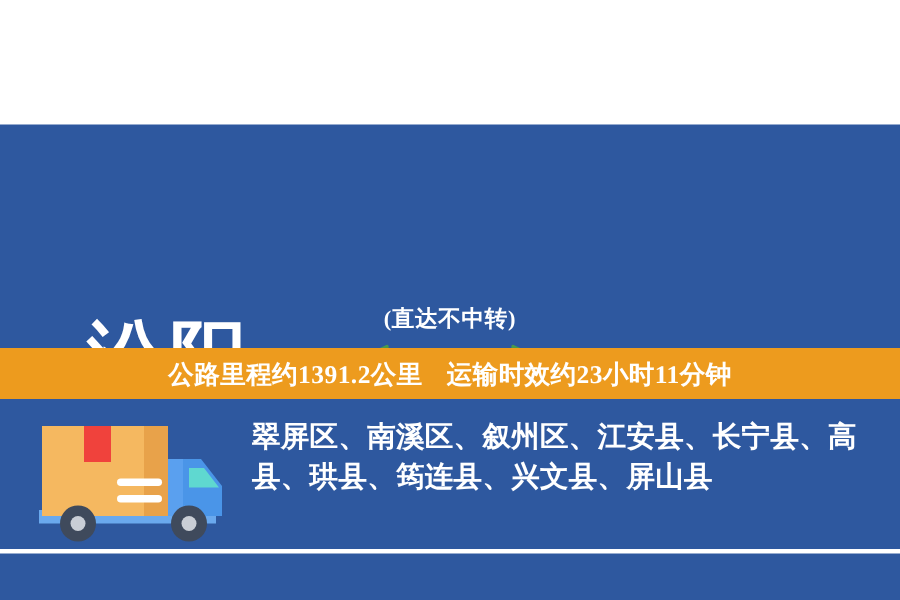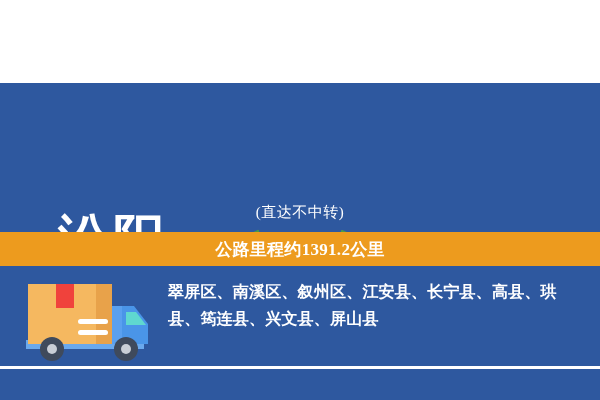--- a/index.html
+++ b/index.html
@@ -139,21 +139,21 @@
   .city-origin { left: 58px; }
   .city-dest   { left: 388px; }
 
   .route-note {
     position: absolute;
     left: 0;
     top: 120px;
     width: 600px;
     text-align: center;
     font-size: 15px;
-    font-weight: normal;
+    font-weight: bold;
     color: #ffffff;
     font-family: "Liberation Serif", "DejaVu Serif", serif;
     letter-spacing: 0.5px;
   }
   .route-arrow {
     position: absolute;
     left: 218px;
     top: 145px;
     width: 164px;
     height: 34px;
@@ -216,21 +216,21 @@
     left: 22px;
     top: 10px;
     width: 132px;
     height: 92px;
   }
   .district-list {
     position: absolute;
     left: 168px;
     top: 12px;
     width: 414px;
-    font-size: 16px;
+    font-size: 19px;
     font-weight: bold;
     color: #ffffff;
     line-height: 27px;
     font-family: "Liberation Serif", "DejaVu Serif", serif;
     letter-spacing: 0.2px;
   }
 </style>
 </head>
 <body>
 
@@ -248,20 +248,21 @@
         <path d="M 2 21 L 40 3 L 40 13 L 124 13 L 124 3 L 162 21 L 124 31 L 124 22 L 40 22 L 40 31 Z" fill="#ffffff" stroke="#4a9a4a" stroke-width="2.2" stroke-linejoin="round"></path>
       </svg>
     </div>
 
     <div class="route-tag">【往返运输】</div>
 
   </div>
 
   <div class="info-bar">
     <span class="info-text">公路里程约1391.2公里</span>
+    <span class="info-text">运输时效约23小时11分钟</span>
   </div>
 
   <div class="bottom-panel">
 
     <div class="truck">
       <svg width="132" height="92" viewBox="0 0 132 92" xmlns="http://www.w3.org/2000/svg">
 
         <rect x="4" y="64" width="118" height="9" fill="#6aa9ee"></rect>
 
         <path d="M 88 30 L 112 30 L 126 48 L 126 68 L 88 68 Z" fill="#4a95e8"></path>

